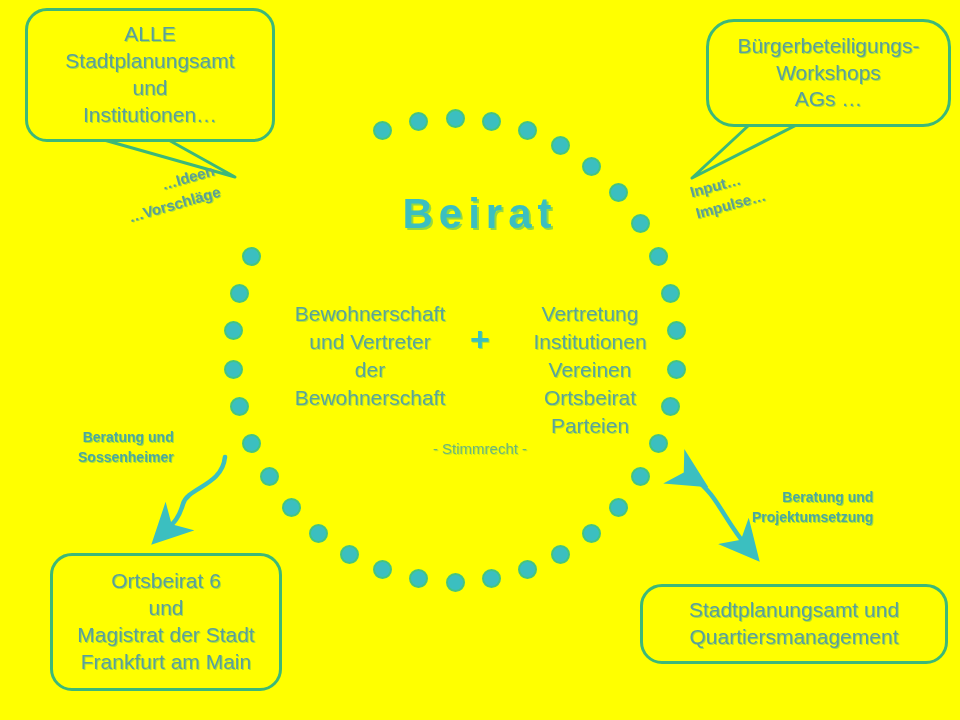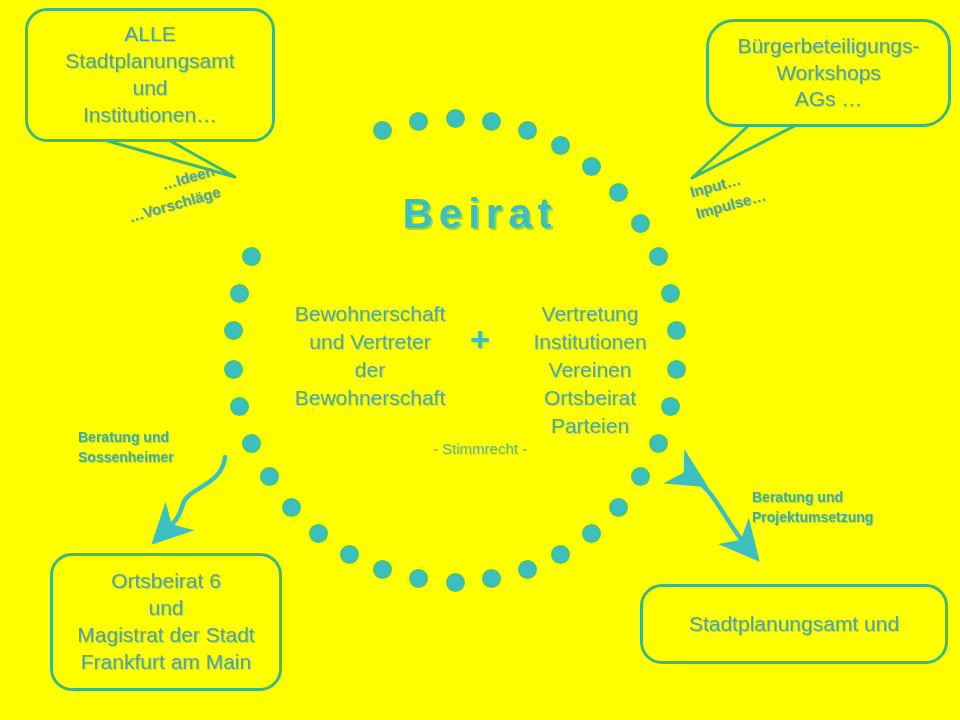--- a/index.html
+++ b/index.html
@@ -164,21 +164,21 @@
   .annot-rot .ln { display: block; }
 
   
   .annot {
     position: absolute;
     z-index: 7;
     font-size: 14px;
     font-weight: bold;
     color: #4ba7a0;
     line-height: 1.45;
-    text-align: left;
+    text-align: right;
     text-shadow: 1px 1px 0 rgba(60,184,120,0.45);
     white-space: nowrap;
   }
   #annot-beratung-empfehlungen { left: 78px;  top: 427px; }
   #annot-beratung-projekt      { left: 752px; top: 487px; }
   .annot .ln { display: block; }
 
   
   #arrows {
     position: absolute;
@@ -275,20 +275,21 @@
       <span class="ln">Ortsbeirat 6</span>
       <span class="ln">und</span>
       <span class="ln">Magistrat der Stadt</span>
       <span class="ln">Frankfurt am Main</span>
     </div>
   </div>
 
   <div class="bubble" id="box-stadtplanungsamt">
     <div class="lines">
       <span class="ln">Stadtplanungsamt und</span>
+      <span class="ln">Quartiersmanagement</span>
     </div>
   </div>
 
   <div id="centre">
     <div id="beirat-title">Beirat</div>
     <div id="columns">
       <div class="col">
         <span class="ln">Bewohnerschaft</span>
         <span class="ln">und Vertreter</span>
         <span class="ln">der</span>

